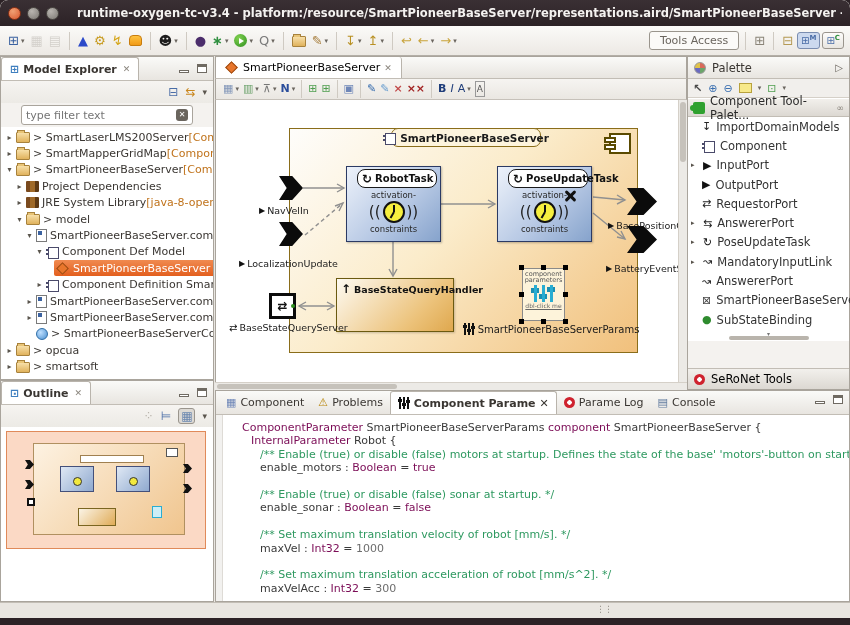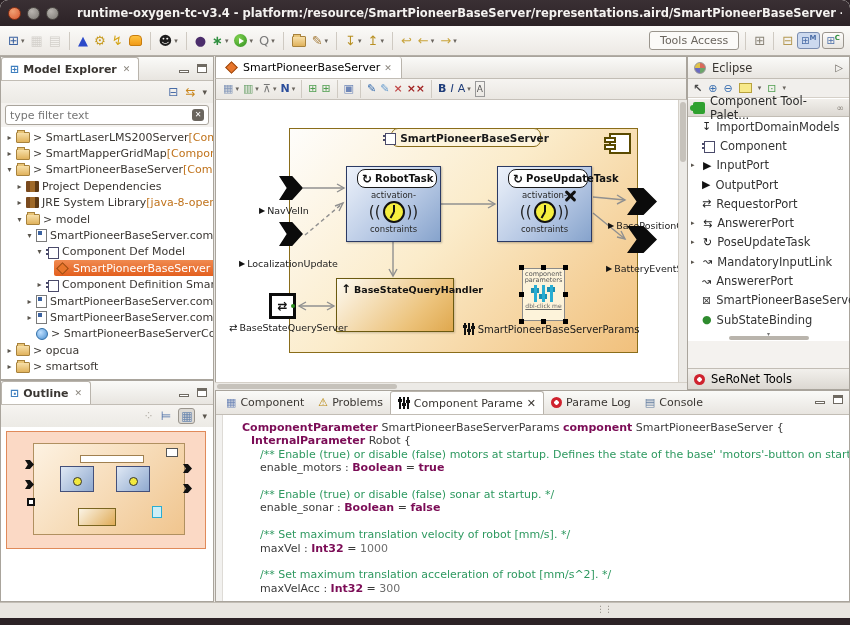--- a/index.html
+++ b/index.html
@@ -30,21 +30,21 @@
   .vtabs{height:24px;background:linear-gradient(#fafaf8,#e8e5e0);border-bottom:1px solid #c2bdb5;display:flex;align-items:stretch}
   .vtab{display:flex;align-items:center;gap:4px;padding:0 8px;font-size:11px;color:#3a3632;border-right:1px solid #d5d0c8}
   .vtab.act{background:#fff;font-weight:bold;border-radius:3px 3px 0 0;border:1px solid #b9b4ac;border-bottom:none}
   .vtab .x{color:#8a857d;font-size:9px;font-weight:bold;margin-left:2px}
   .winbtns{margin-left:auto;display:flex;align-items:center;gap:8px;padding-right:6px}
   .wmin{width:10px;height:3px;border:1px solid #6f6a62;background:#fff;margin-top:6px}
   .wmax{width:10px;height:9px;border:1px solid #6f6a62;border-top:3px solid #6f6a62;background:#fff}
   .vtoolbar{height:22px;display:flex;align-items:center;justify-content:flex-end;gap:7px;padding:0 6px;background:linear-gradient(#f6f4f1,#eceae5)}
   .vtoolbar .gl{font-size:12px}
   
-  .filter{height:24px;padding:2px 4px;background:#f4f2ef}
+  .filter{height:24px;padding:2px 20px;background:#f4f2ef}
   .filter .fbox{width:100%;height:20px;border:1px solid #a9a49c;border-radius:3px;background:#fff;display:flex;align-items:center;padding:0 4px}
   .filter input{flex:1;border:none;outline:none;font-size:11px;color:#8a857d;background:transparent}
   .fclear{width:12px;height:12px;border-radius:3px;background:#6a655e;color:#fff;font-size:8px;line-height:12px;text-align:center}
   .tree{position:absolute;left:0;right:0;top:70px;bottom:0;background:#fff;overflow:hidden;padding-top:2px}
   .trow{display:flex;align-items:center;height:16.4px;font-size:11px;white-space:nowrap;color:#3a3632}
   .trow .arr{width:9px;flex:none;font-size:8px;color:#5a554d;text-align:center}
   .trow .suffix{color:#c0731c}
   .trow .lbl{margin-left:3px}
   .trow.sel .seg{background:linear-gradient(#f08a50,#e35f1e);border-radius:2px;color:#fff;padding-right:40px}
   .seg{display:flex;align-items:center;padding:0 2px;height:16px}
@@ -112,26 +112,26 @@
   .pitem{display:flex;align-items:center;height:19.3px;padding-left:14px;gap:5px;color:#333;white-space:nowrap}
   .pitem .arr{width:7px;margin-left:-11px;font-size:7px;color:#5a554d}
   .pmore{height:12px;display:flex;flex-direction:column;align-items:center;justify-content:center;background:#fff}
   .pmore .bar{width:80px;height:4px;border-radius:2px;background:#b9b4ac}
   .pmore .a{font-size:6px;color:#777;line-height:5px}
   .pbottom{position:absolute;left:0;right:0;bottom:0;height:21px;display:flex;align-items:center;gap:6px;padding:0 6px;background:linear-gradient(#f2f0ec,#dcd8d2);border-top:1px solid #c2bdb5}
   
   .bottom{position:absolute;left:215px;top:390px;width:635px;height:212px;background:#f4f2ef;border:1px solid #a9a49c}
   .btabs{height:24px;background:linear-gradient(#fafaf8,#e8e5e0);border-bottom:1px solid #c2bdb5;display:flex;align-items:stretch;padding-left:3px}
   .btab{display:flex;align-items:center;gap:4px;padding:0 7px;font-size:11px;color:#3a3632;white-space:nowrap}
-  .btab.act{background:#fff;border:1px solid #b9b4ac;border-bottom:none;border-radius:3px 3px 0 0;font-weight:normal}
+  .btab.act{background:#fff;border:1px solid #b9b4ac;border-bottom:none;border-radius:3px 3px 0 0;font-weight:bold}
   .bcontent{position:absolute;left:0;right:0;top:24px;bottom:0;background:#fff;overflow:hidden}
   .ruler{position:absolute;left:0;top:0;bottom:0;width:7px;background:#f2f1ef;border-right:1px solid #dedbd6}
   .code{position:absolute;left:8px;top:6px;right:0;bottom:0;font-size:11px;line-height:13.4px;white-space:pre;overflow:hidden}
   .cl{height:13.4px}
-  .kw{color:#7b0c56;font-weight:bold}
+  .kw{color:#7b0c56;font-weight:normal}
   .cm{color:#2e9960}
   .nm{color:#6d6d6d}
   .pl{color:#3a3a3a}
   
   .outline-content{position:absolute;left:0;right:0;top:46px;bottom:0;background:#fff}
   .thumb{position:absolute;left:5px;top:4px;width:200px;height:118px;background:#fbd9c5;border:1px solid #e08a5a}
   .t-comp{position:absolute;left:26px;top:11px;width:152px;height:92px;border:1px solid #b09060;background:linear-gradient(135deg,#fdf2e2,#f0c58e)}
   .t-pill{position:absolute;left:46px;top:11px;width:64px;height:8px;background:#fff;border:1px solid #a08050}
   .t-task{position:absolute;width:34px;height:26px;border:1px solid #44507a;background:linear-gradient(135deg,#dfe8f4,#8fa9cf)}
   .t-clock{position:absolute;left:12px;top:10px;width:9px;height:9px;border-radius:50%;background:#f2e93e;border:1px solid #333}
@@ -617,21 +617,21 @@
   <div class="vscroll">
       <div class="th"></div>
     </div>
   <div class="hscroll">
       <div class="th"></div>
     </div>
 
   <div class="palette">
     <div class="phead">
       <span class="ic ic-pal"></span>
-      <span>Eclipse</span>
+      <span>Palette</span>
       <span class="chv">▷</span>
     </div>
     <div class="ptools">
       <span class="gl" style="font-weight:bold">↖</span>
       <span class="gl" style="color:#3a6fb0">⊕</span>
       <span class="gl" style="color:#3a6fb0">⊖</span>
       <span class="ic ic-note"></span>
       <span class="gl" style="font-size:7px;color:#6a655e">▾</span>
       <span class="gl" style="color:#4f9e4f">⊡</span>
       <span class="gl" style="font-size:7px;color:#6a655e">▾</span>

